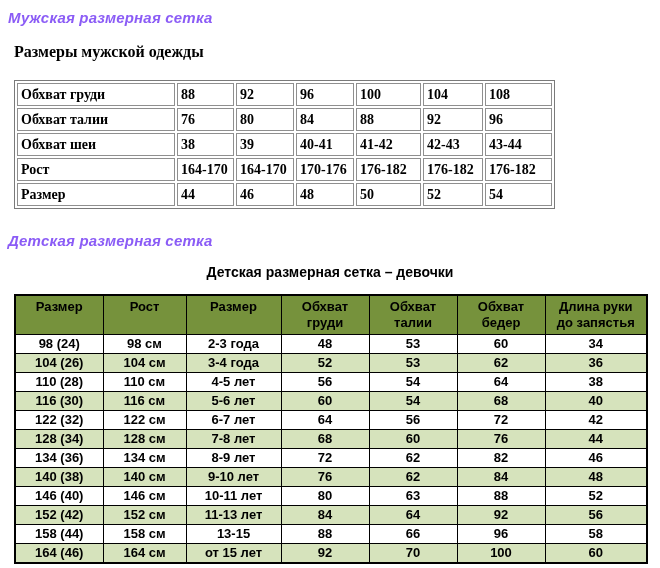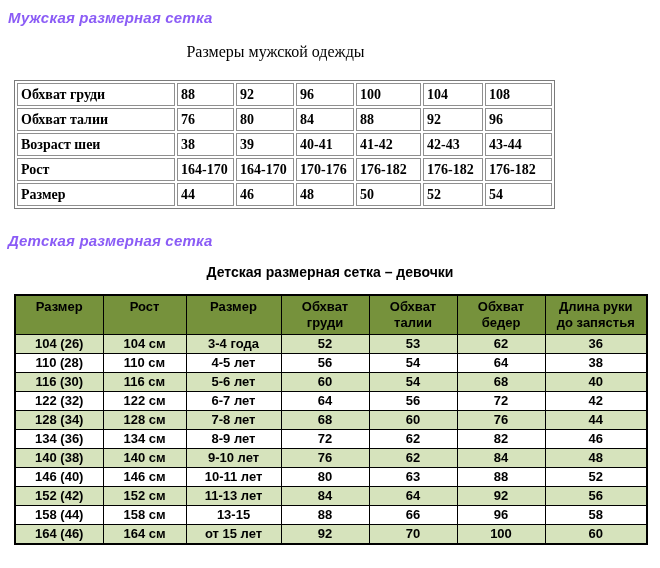--- a/index.html
+++ b/index.html
@@ -25,23 +25,22 @@
     font-style: italic;
   }
   .section-heading.second {
     padding-top: 23px;
   }
 
   
   .mens-title {
     width: 523px;
     margin: 17px 0 0 14px;
-    text-align: center;
     font-family: "Liberation Serif", serif;
-    font-weight: normal;
+    font-weight: bold;
     font-size: 16px;
     color: #000000;
   }
 
   
   table.mens-table {
     table-layout: fixed;
     width: 523px;
     margin: 19px 0 0 14px;
     border-collapse: separate;
@@ -141,21 +140,21 @@
       <tr>
         <td>Обхват талии</td>
         <td>76</td>
         <td>80</td>
         <td>84</td>
         <td>88</td>
         <td>92</td>
         <td>96</td>
       </tr>
       <tr>
-        <td>Возраст шеи</td>
+        <td>Обхват шеи</td>
         <td>38</td>
         <td>39</td>
         <td>40-41</td>
         <td>41-42</td>
         <td>42-43</td>
         <td>43-44</td>
       </tr>
       <tr>
         <td>Рост</td>
         <td>164-170</td>
@@ -200,20 +199,29 @@
 груди</th>
         <th>Обхват
 талии</th>
         <th>Обхват
 бедер</th>
         <th>Длина руки
 до запястья</th>
       </tr>
     </thead>
   <tbody id="girls-body">
+      <tr>
+        <td>98 (24)</td>
+        <td>98 см</td>
+        <td>2-3 года</td>
+        <td>48</td>
+        <td>53</td>
+        <td>60</td>
+        <td>34</td>
+      </tr>
       <tr class="alt">
         <td>104 (26)</td>
         <td>104 см</td>
         <td>3-4 года</td>
         <td>52</td>
         <td>53</td>
         <td>62</td>
         <td>36</td>
       </tr>
       <tr>

